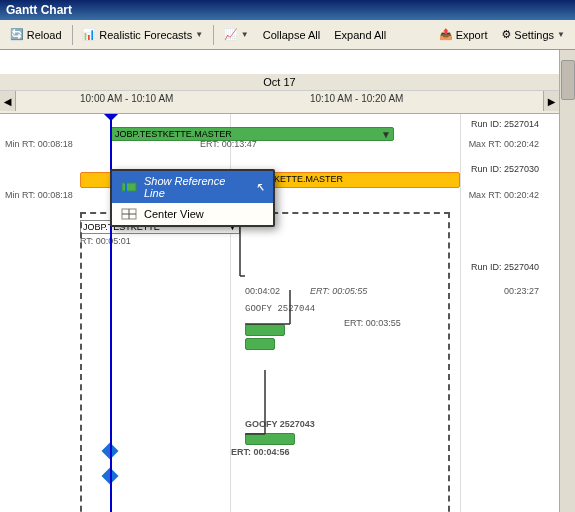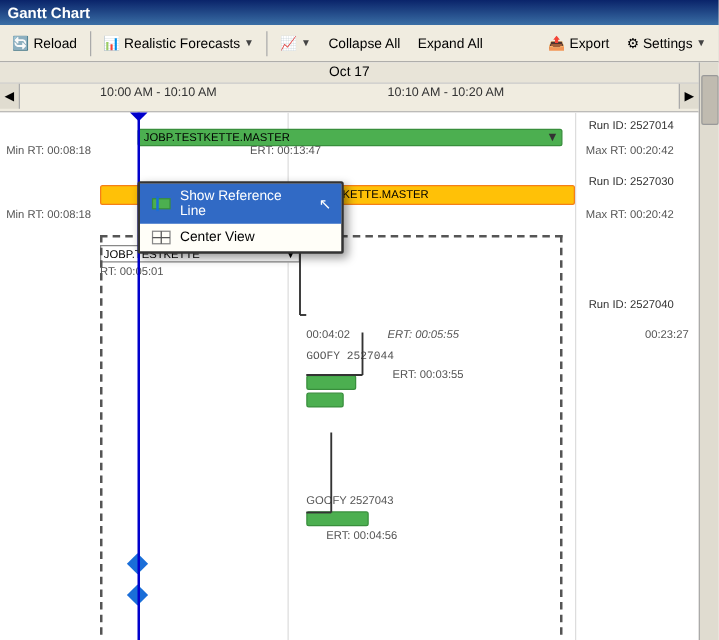--- a/index.html
+++ b/index.html
@@ -65,20 +65,21 @@
       display: flex;
       height: calc(512px - 50px);
       background: white;
     }
 
     
     #content-area {
       flex: 1;
       overflow: hidden;
       position: relative;
+      margin-top: 24px;
     }
 
     
     #timeline-header {
       background: #f0ece0;
       border-bottom: 1px solid #aaa;
       height: 40px;
     }
 
     #timeline-date {
@@ -171,20 +172,21 @@
       align-items: center;
       gap: 6px;
       padding: 4px 8px;
       cursor: pointer;
       font-size: 11px;
     }
 
     .menu-item:hover, .menu-item.active {
       background: #316AC5;
       color: white;
+      font-style: italic;
     }
 
     .menu-icon {
       width: 18px;
       height: 14px;
       display: flex;
       align-items: center;
       justify-content: center;
       font-size: 10px;
     }
@@ -295,21 +297,21 @@
     <div id="gantt-body">
 
       <div class="grid-line" style="left: 230px;"></div>
       <div class="grid-line" style="left: 460px;"></div>
 
       <div class="ref-line" style="left: 110px;">
         <div class="ref-diamond" style="top: -5px;"></div>
       </div>
 
       <div style="position:absolute; top:5px; left:0; right:0; height:30px;">
-        <div class="gantt-bar bar-green" style="left:110px; top:8px; width:340px;">
+        <div class="gantt-bar bar-green" style="left:110px; top:8px; width:284px;">
           <span style="position:absolute; left:4px; top:1px; font-size:9px; color:#000; white-space:nowrap;">JOBP.TESTKETTE.MASTER</span>
 
           <span style="position:absolute; right:2px; top:1px; font-size:10px; color:#333;">▼</span>
         </div>
         <span class="run-id-text" style="right:20px; top:0px;">Run ID: 2527014</span>
         <span class="stat-text" style="left:5px; top:20px;">Min RT: 00:08:18</span>
         <span class="stat-text" style="left:200px; top:20px;">ERT: 00:13:47</span>
         <span class="stat-text" style="right:20px; top:20px;">Max RT: 00:20:42</span>
       </div>
 
@@ -332,47 +334,47 @@
         </div>
         <span class="stat-text" style="left:80px; top:24px;">RT: 00:05:01</span>
       </div>
 
       <div class="selection-box" style="left:80px; top:98px; width:370px; height:330px; z-index:5;"></div>
 
       <div style="position:absolute; top:148px; left:0; right:0; height:35px;">
         <span class="run-id-text" style="right:20px; top:0px;text-align:center;">Run ID: 2527040</span>
         <span class="stat-text" style="left:245px; top:24px;">00:04:02</span>
         <span class="stat-text" style="left:310px; top:24px;font-style:italic;">ERT: 00:05:55</span>
-        <span class="stat-text" style="right:8px; top:24px;">00:23:27</span>
+        <span class="stat-text" style="right:20px; top:24px;">00:23:27</span>
       </div>
 
       <div style="position:absolute; top:190px; left:0; right:0; height:50px;">
         <span class="stat-text" style="left:245px; top:0px;font-family:Liberation Mono, monospace;">GOOFY   2527044</span>
-        <span class="stat-text" style="left:314px; top:14px;">ERT: 00:03:55</span>
+        <span class="stat-text" style="left:344px; top:14px;">ERT: 00:03:55</span>
 
         <div class="gantt-bar bar-green" style="left:245px; top:20px; width:40px; height:12px;"></div>
         <div class="gantt-bar bar-green" style="left:245px; top:34px; width:30px; height:12px;"></div>
       </div>
 
       <svg style="position:absolute; top:0; left:0; width:100%; height:100%; pointer-events:none; z-index:3;">
 
         <line x1="240" y1="112" x2="240" y2="162" stroke="#333" stroke-width="1.5"></line>
         <line x1="240" y1="162" x2="245" y2="162" stroke="#333" stroke-width="1.5"></line>
 
         <line x1="290" y1="176" x2="290" y2="210" stroke="#333" stroke-width="1.5"></line>
         <line x1="290" y1="210" x2="245" y2="210" stroke="#333" stroke-width="1.5"></line>
 
         <line x1="265" y1="256" x2="265" y2="320" stroke="#333" stroke-width="1.5"></line>
         <line x1="265" y1="320" x2="245" y2="320" stroke="#333" stroke-width="1.5"></line>
       </svg>
 
-      <div style="position:absolute; top:305px; left:0; right:0; height:40px;">
+      <div style="position:absolute; top:305px; left:0; right:0; height:40px;font-weight:bold;">
         <span class="stat-text" style="left:245px; top:0px;">GOOFY   2527043</span>
         <div class="gantt-bar bar-green" style="left:245px; top:14px; width:50px; height:12px;"></div>
-        <span class="stat-text" style="left:261px; top:28px;text-align:right;">ERT: 00:04:56</span>
+        <span class="stat-text" style="left:231px; top:28px;text-align:right;">ERT: 00:04:56</span>
       </div>
 
       <div style="position:absolute; bottom:55px; left:104px; width:12px; height:12px; background:#1a6ed8; transform:rotate(45deg); z-index:10;"></div>
       <div style="position:absolute; bottom:30px; left:104px; width:12px; height:12px; background:#1a6ed8; transform:rotate(45deg); z-index:10;"></div>
 
     </div>
 
     <div id="context-menu">
       <div class="menu-item active">
         <div class="menu-icon">

